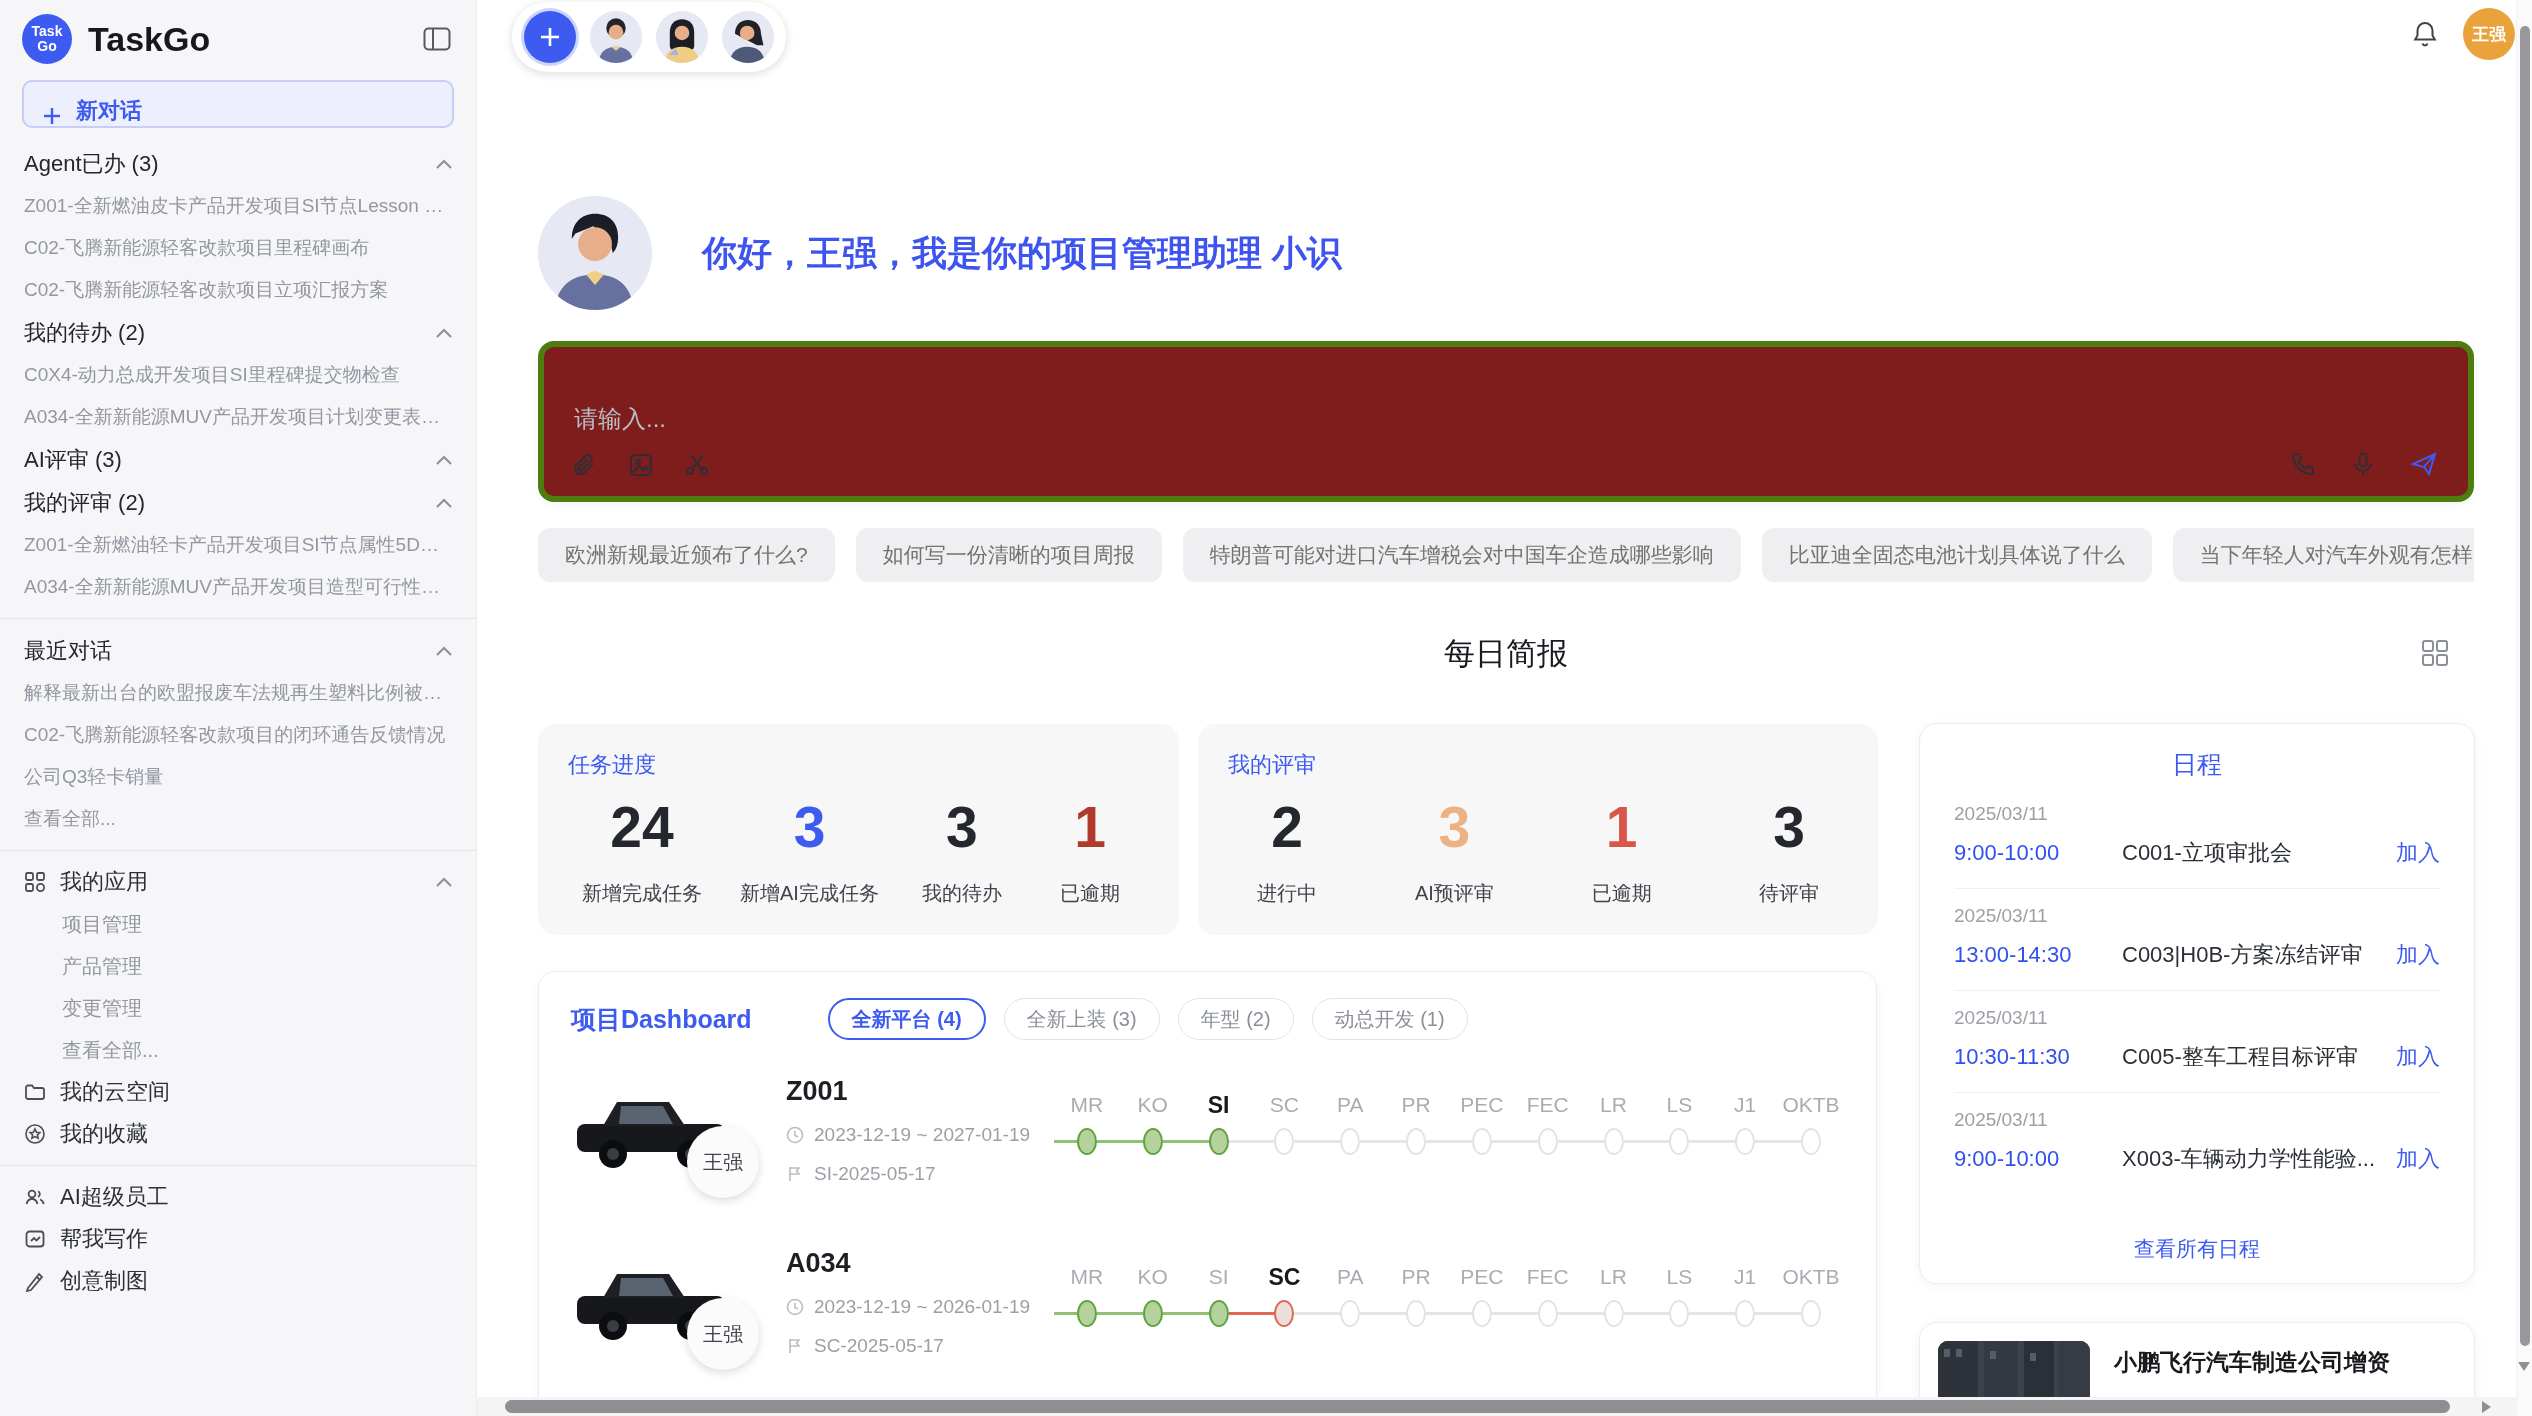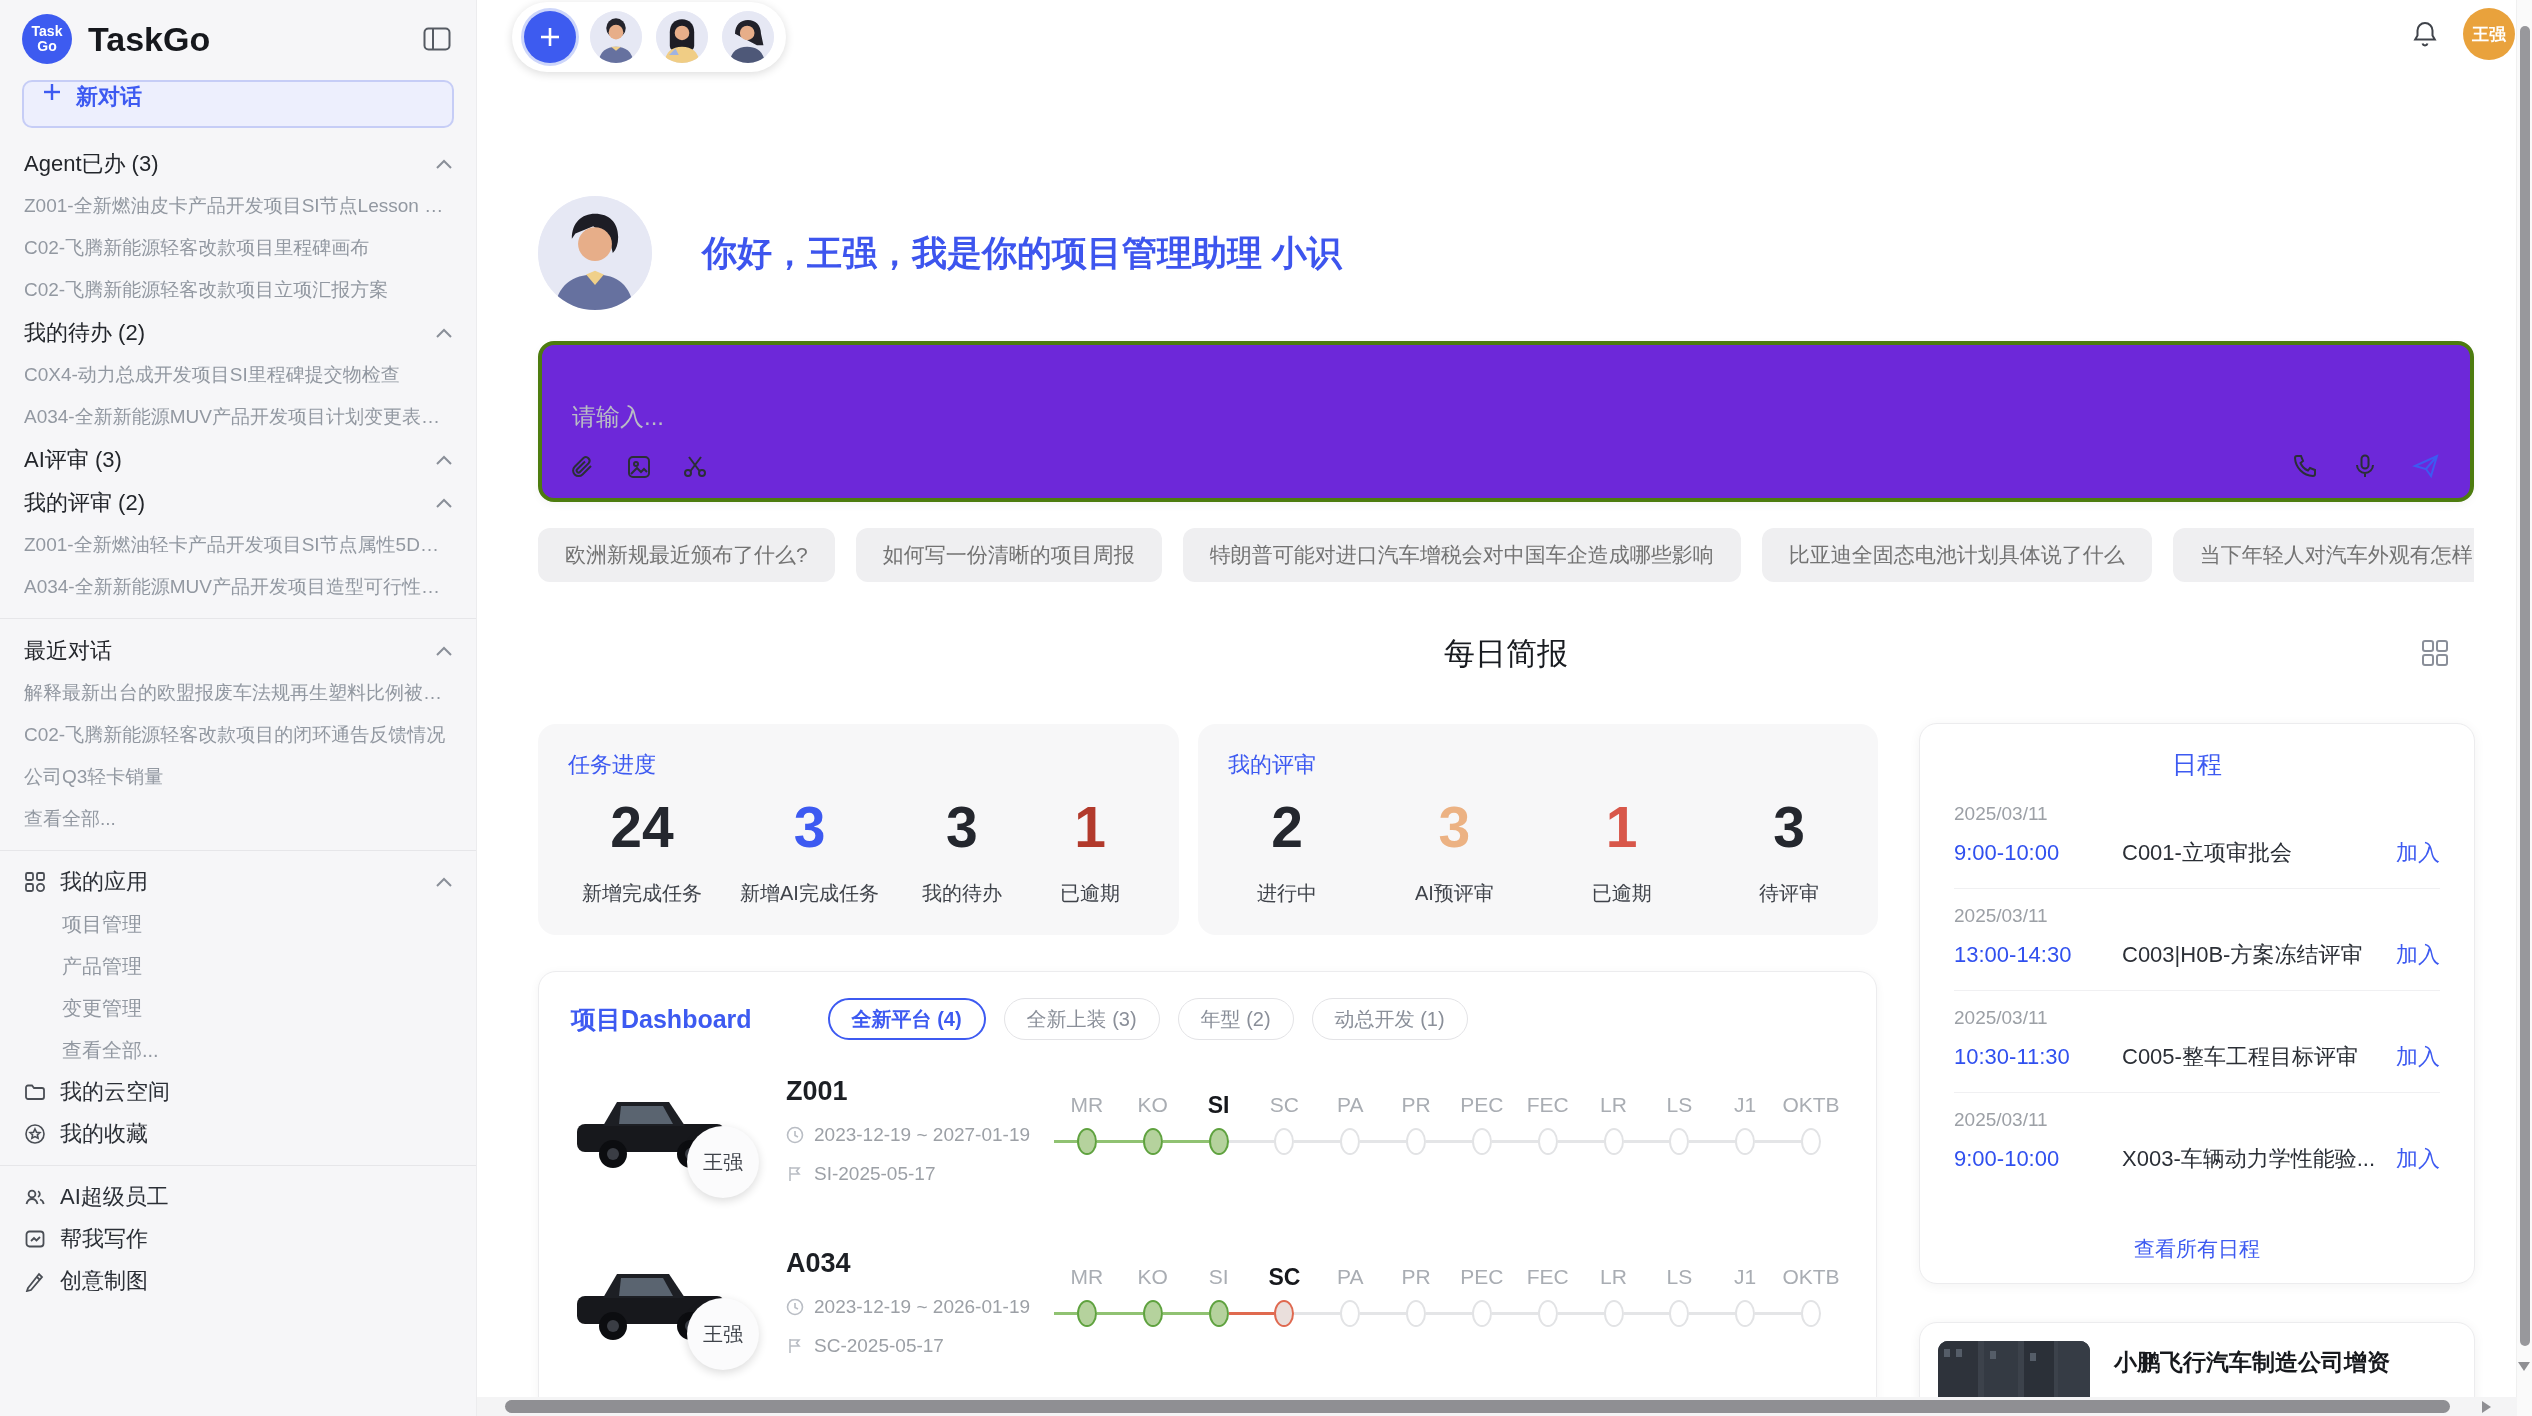--- a/index.html
+++ b/index.html
@@ -8,21 +8,21 @@
   svg{display:block}
   
   .sidebar{position:absolute;left:0;top:0;width:477px;height:1416px;background:#f6f6f8;
            border-right:1px solid #ececee;box-sizing:border-box;overflow:hidden;}
   .s-head{display:flex;align-items:center;gap:16px;padding:14px 22px 8px 22px;}
   .logo{width:50px;height:50px;border-radius:50%;background:#3d5bf0;color:#fff;display:flex;
         flex-direction:column;align-items:center;justify-content:center;font-size:14px;line-height:1.1;font-weight:700;}
   .app-title{font-size:34px;font-weight:700;color:#16181d;flex:1;}
   .panel-btn{width:34px;height:34px;display:flex;align-items:center;justify-content:center;cursor:pointer;}
   .new-chat{margin:8px 22px 10px;height:48px;border:2px solid #c6cdf6;background:#edeffd;border-radius:10px;
-            display:flex;align-items:flex-start;gap:14px;padding:0 18px;color:#3d5af1;font-size:22px;font-weight:700;box-sizing:border-box;}
+            display:flex;align-items:flex-end;gap:14px;padding:0 18px;color:#3d5af1;font-size:22px;font-weight:700;box-sizing:border-box;}
   .s-scroll{padding:4px 24px 0;}
   .s-group-title{display:flex;justify-content:space-between;align-items:center;font-size:22px;color:#23262b;
                  padding:10px 0;line-height:23px;}
   .s-item{font-size:19px;color:#9298a1;padding:10px 0;line-height:22px;white-space:nowrap;overflow:hidden;text-overflow:ellipsis;cursor:pointer;}
   .s-div{height:1px;background:#e6e6e9;margin:10px -24px;}
   .s-row{display:flex;align-items:center;gap:14px;font-size:22px;color:#2b2f36;padding:9px 0;line-height:24px;cursor:pointer;}
   .s-row .chev{margin-left:auto;}
   .s-sub{font-size:20px;color:#9298a1;padding:10px 0 10px 38px;line-height:22px;cursor:pointer;}
   
   .pill{position:absolute;left:512px;top:2px;height:70px;border-radius:36px;background:#fff;
@@ -31,21 +31,21 @@
             justify-content:center;box-shadow:0 0 0 3px #cdd6fa;cursor:pointer;}
   .avatar{width:52px;height:52px;border-radius:50%;background:#e9eaf6;overflow:hidden;box-shadow:0 0 0 2px #fff;cursor:pointer;}
   .bell{position:absolute;left:2412px;top:20px;cursor:pointer;}
   .user-avatar{position:absolute;left:2463px;top:8px;width:52px;height:52px;border-radius:50%;background:#e9a23c;
                color:#fff;display:flex;align-items:center;justify-content:center;font-size:17px;font-weight:700;cursor:pointer;}
   
   .greet{position:absolute;left:538px;top:196px;display:flex;align-items:center;gap:50px;}
   .greet-avatar{width:114px;height:114px;border-radius:50%;background:#e9eaf6;overflow:hidden;}
   .greet-text{font-size:35px;font-weight:700;color:#3d55ee;}
   
-  .composer{position:absolute;left:538px;top:341px;width:1936px;height:161px;background:#6d28d9;border:4px solid #4d7c0f;
+  .composer{position:absolute;left:538px;top:341px;width:1936px;height:161px;background:#7f1d1d;border:6px solid #4d7c0f;
             border-radius:16px;box-shadow:0 3px 8px rgba(0,0,0,.04);box-sizing:border-box;}
   .placeholder{position:absolute;left:30px;top:56px;font-size:24px;color:#b9bdc4;}
   .comp-left{position:absolute;left:28px;bottom:18px;display:flex;gap:30px;align-items:center;}
   .comp-right{position:absolute;right:30px;bottom:18px;display:flex;gap:34px;align-items:center;}
   .icon-btn{cursor:pointer;display:flex;align-items:center;justify-content:center;}
   
   .chips{position:absolute;left:538px;top:528px;width:1936px;display:flex;gap:21px;overflow:hidden;}
   .chip{height:54px;background:#efeff1;border-radius:12px;display:flex;align-items:center;padding:0 27px;
         font-size:21px;color:#737373;white-space:nowrap;flex:0 0 auto;cursor:pointer;}
   

